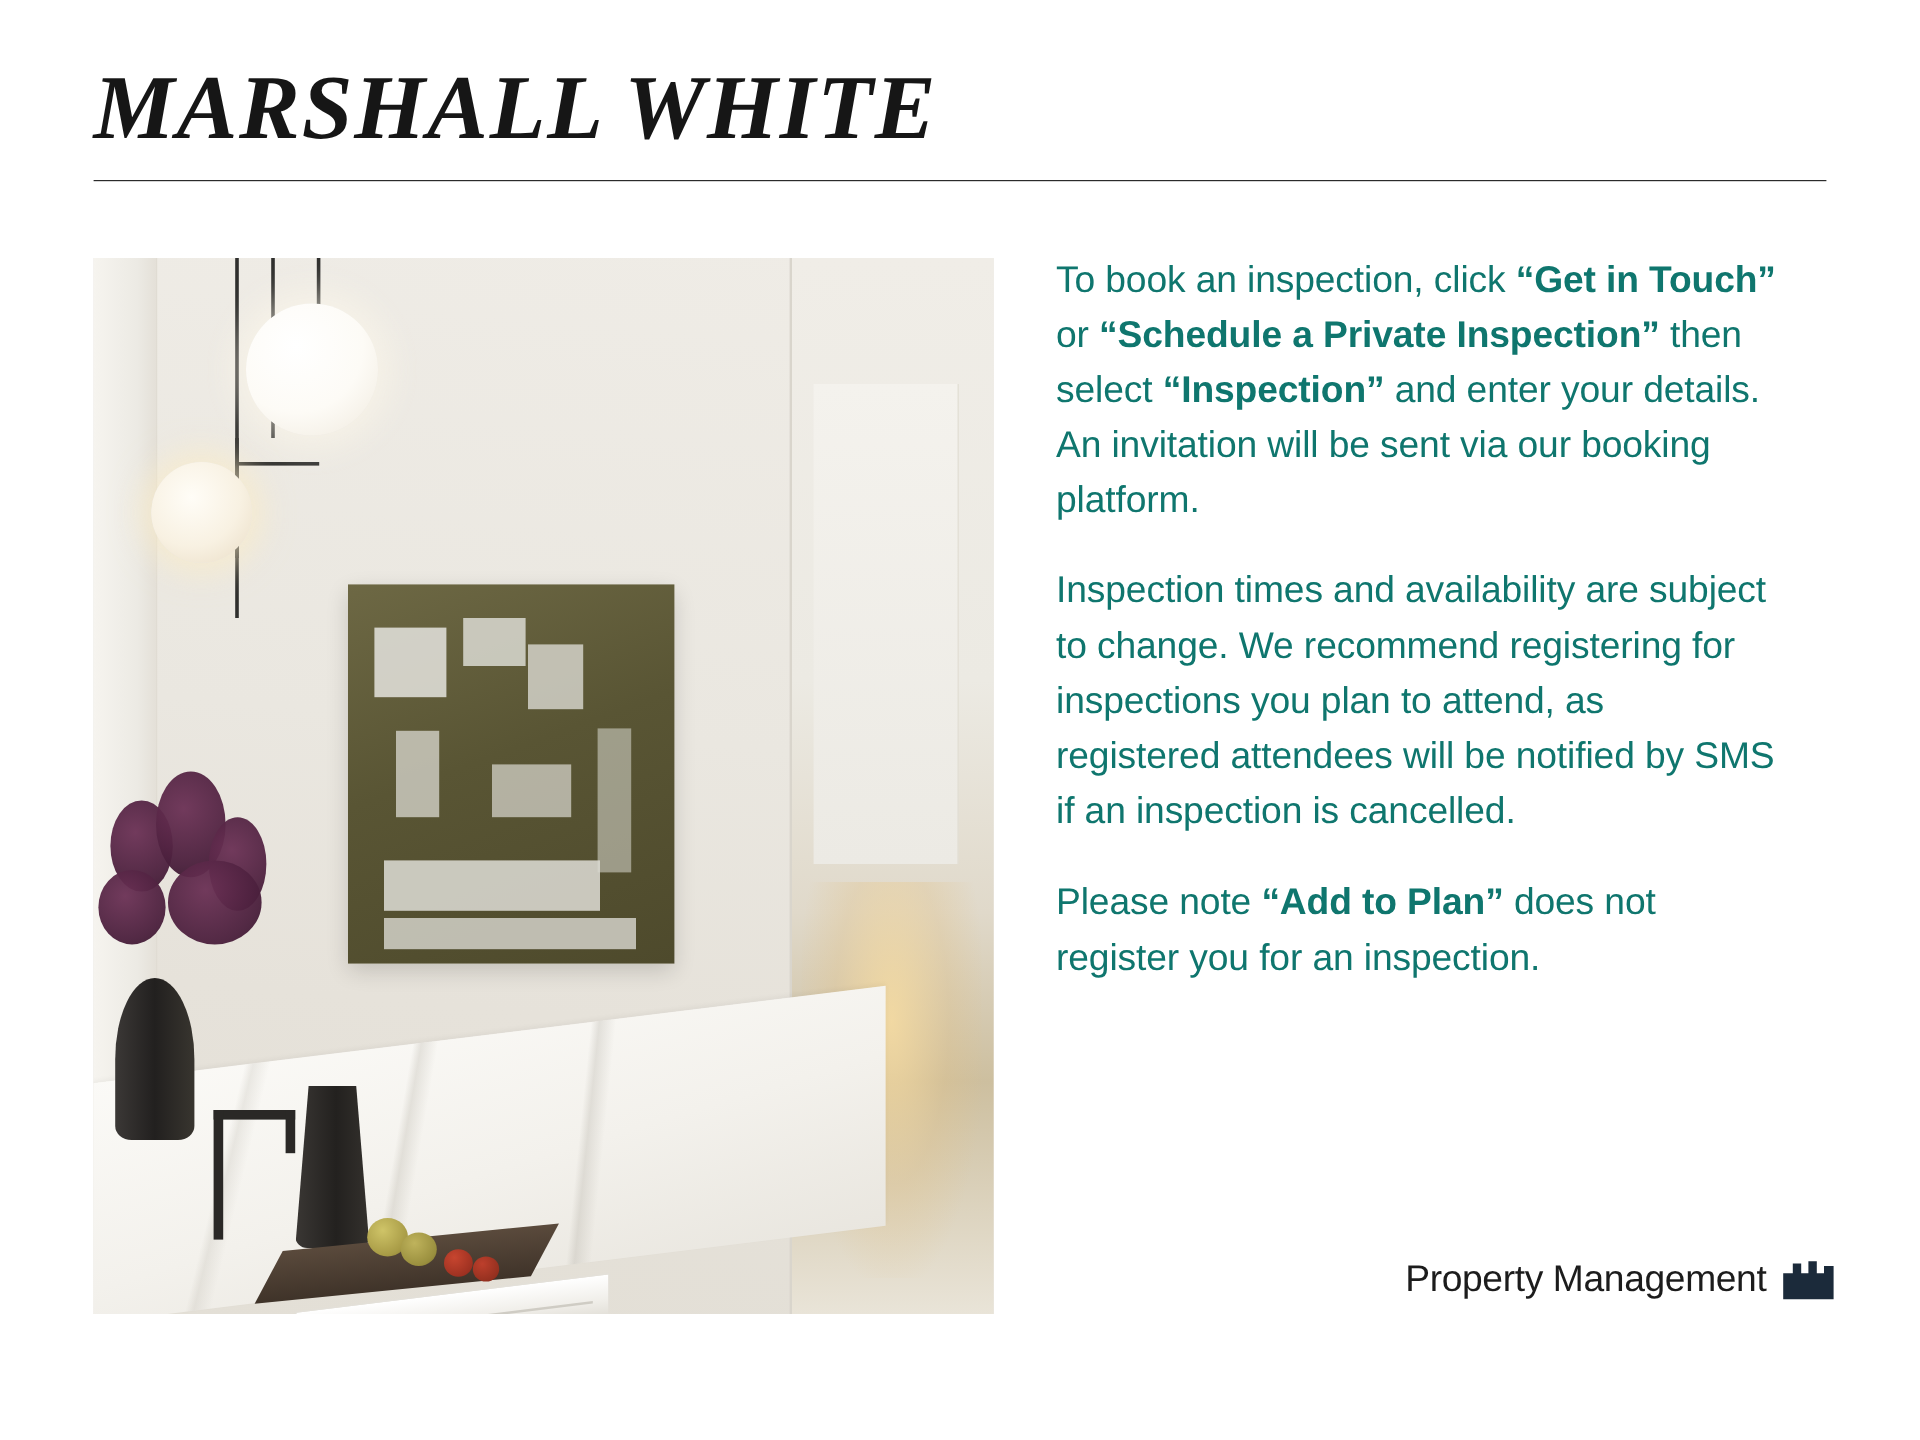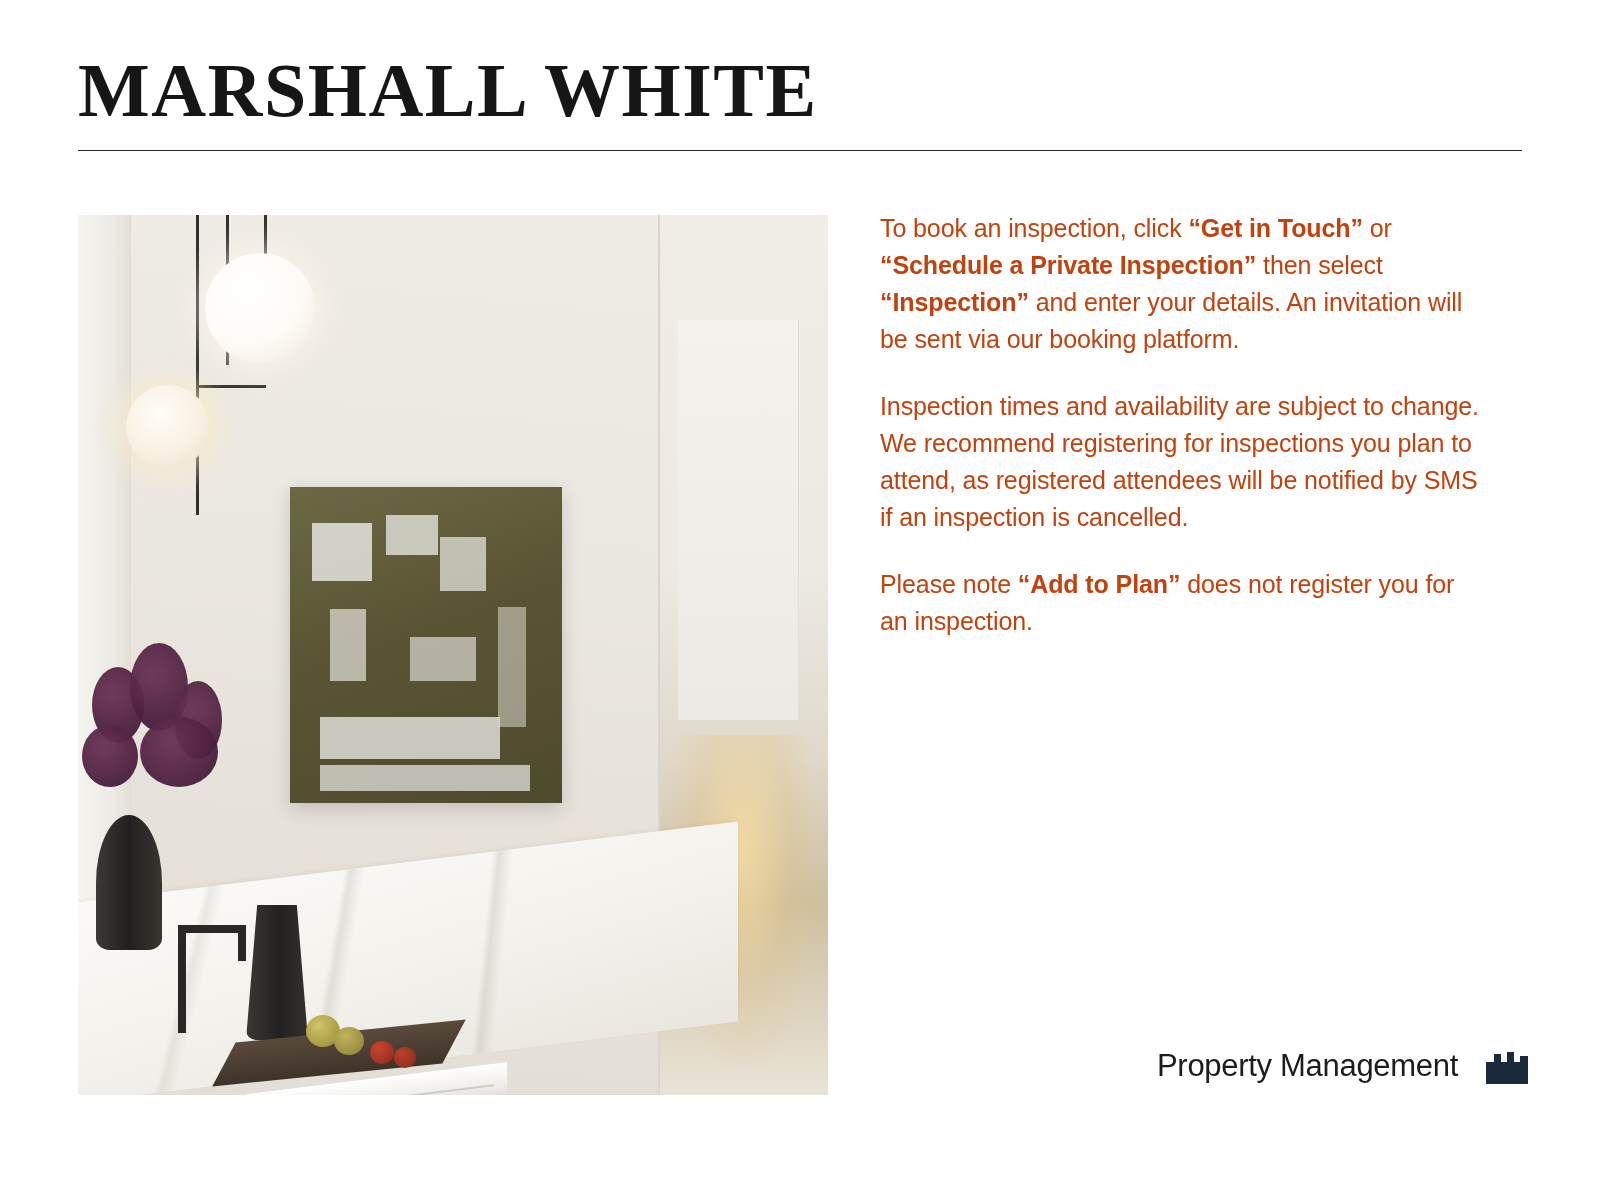--- a/index.html
+++ b/index.html
@@ -32,20 +32,21 @@
   }
   .brand-title {
     font-family: "Liberation Serif", serif;
     font-weight: bold;
     font-size: 76px;
     letter-spacing: 1.5px;
     line-height: 1.0;
     color: #161616;
     white-space: nowrap;
     margin: 0;
+    font-style: italic;
   }
   .brand-rule {
     margin-top: 22px;
     border-top: 1.5px solid #2b2b2b;
     width: 100%;
     height: 0;
   }
 
   
   .photo {
@@ -246,43 +247,43 @@
     font-family: "Liberation Sans", sans-serif;
     font-weight: bold;
     font-size: 50px;
     line-height: 1.18;
     letter-spacing: -0.5px;
     color: #111111;
     margin: 0 0 40px 0;
     text-transform: uppercase;
   }
   .para {
-    font-size: 25px;
+    font-size: 31px;
     line-height: 1.48;
-    color: #c2410c;
+    color: #0f766e;
     margin: 0 0 30px 0;
     letter-spacing: -0.1px;
   }
   .para:last-of-type {
     margin-bottom: 0;
   }
   .para b {
     font-weight: bold;
   }
 
   
   .footer {
     position: absolute;
     left: 1060px;
     top: 1048px;
     width: 470px;
     display: flex;
-    align-items: flex-end;
+    align-items: center;
     justify-content: flex-end;
-    gap: 26px;
+    gap: 12px;
   }
   .footer-text {
     font-size: 31px;
     color: #1c1c1c;
     letter-spacing: -0.3px;
     white-space: nowrap;
   }
   .footer-mark {
     width: 46px;
     height: 34px;

